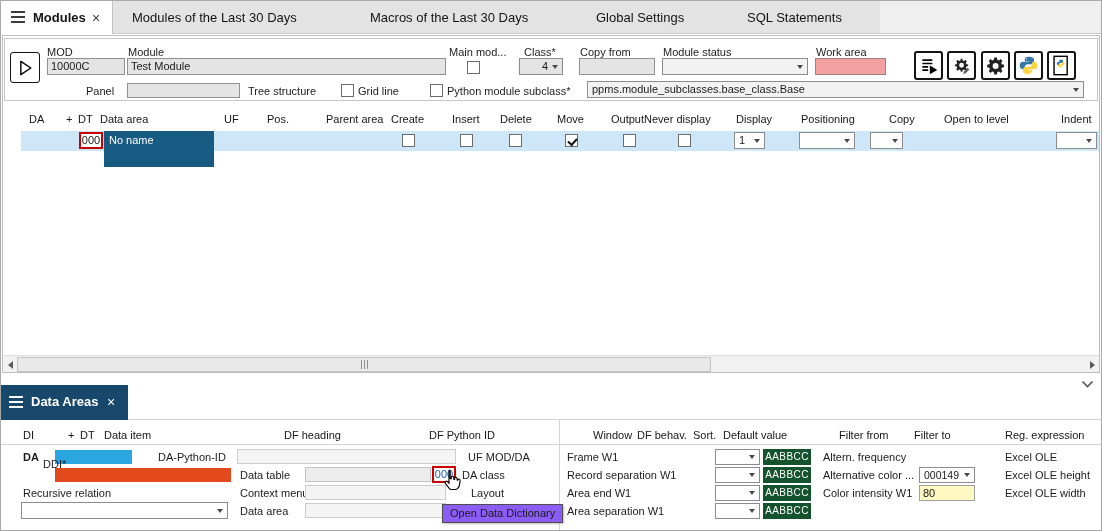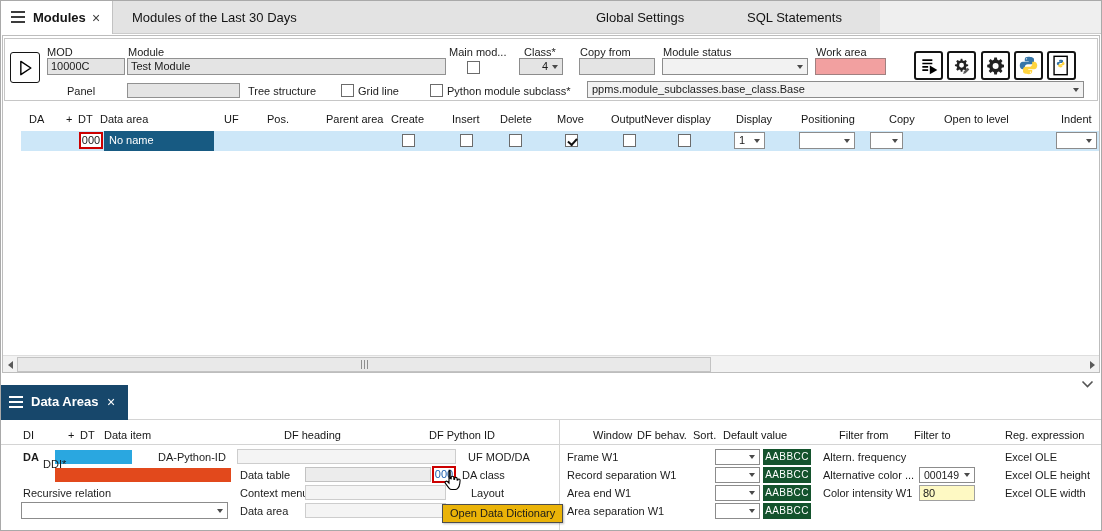--- a/index.html
+++ b/index.html
@@ -40,41 +40,42 @@
   .border-box{position:absolute;border:1px solid #bdbdbd;}
   .redbox{position:absolute;border:2px solid #cc0000;background:#fff;font-size:11px;line-height:13px;text-align:center;}
   .sb{position:absolute;left:2px;top:354px;width:1096px;height:17px;background:#f2f2f2;border-top:1px solid #dedede;}
   .sb-arrow{position:absolute;top:0;width:14px;height:17px;display:flex;align-items:center;justify-content:center;}
   .tri-l{width:0;height:0;border-top:4px solid transparent;border-bottom:4px solid transparent;border-right:5px solid #5a5a5a;}
   .tri-r{width:0;height:0;border-top:4px solid transparent;border-bottom:4px solid transparent;border-left:5px solid #5a5a5a;}
   .sb-thumb{position:absolute;left:14px;top:1px;width:694px;height:15px;background:#e9e9e9;border:1px solid #c3c3c3;
             display:flex;align-items:center;justify-content:center;gap:2px;}
   .sb-thumb i{display:block;width:1px;height:9px;background:#8f8f8f;}
   .datatab{position:absolute;left:0;top:384px;width:127px;height:35px;background:#17476b;z-index:5;}
-  .tooltip{position:absolute;left:441px;top:503px;height:19px;background:#eab308;border:1px solid #4d4d4d;
+  .tooltip{position:absolute;left:441px;top:503px;height:19px;background:#8b5cf6;border:1px solid #4d4d4d;
            font-size:11px;line-height:17px;padding:0 7px;white-space:nowrap;z-index:40;box-shadow:1px 1px 2px rgba(0,0,0,.25);}
   .cursor{position:absolute;left:443px;top:468px;z-index:50;}
   .chev{position:absolute;}
 </style>
 </head>
 <body>
 
 <div id="root">
 
   <div class="tabbar">
     <div class="tab-active">
       <span class="burger" style="left:10px;top:10px;">
           <i></i>
           <i></i>
           <i></i>
         </span>
       <span class="tab" style="left:32px;font-weight:bold;">Modules</span>
       <span class="closex" style="left:91px;top:10px;">×</span>
     </div>
     <span class="tab" style="left:131px;">Modules of the Last 30 Days</span>
+    <span class="tab" style="left:369px;">Macros of the Last 30 Days</span>
     <span class="tab" style="left:595px;">Global Settings</span>
     <span class="tab" style="left:746px;">SQL Statements</span>
     <div class="abs" style="left:879px;top:0;width:222px;height:32px;background:#efefef;"></div>
   </div>
 
   <div class="border-box" style="left:1px;top:34px;width:1098px;height:338px;"></div>
   <div class="border-box" style="left:3px;top:37px;width:1094px;height:63px;border-color:#c6c6c6;"></div>
 
   <div class="iconbtn" style="left:9px;top:51px;width:30px;height:31px;border-width:1px;">
     <svg width="20" height="20" viewBox="0 0 24 24">
@@ -124,21 +125,21 @@
   <div class="iconbtn" style="left:1046px;top:50px;">
     <svg viewBox="0 0 24 24" width="21" height="21">
       <rect x="3.5" y="1.5" width="15" height="21" fill="#fff" stroke="#000" stroke-width="1.6"></rect>
       <g transform="translate(5.8,4.5) scale(0.22)">
         <path fill="#3676a9" d="M24 4c-5 0-8.5 1.8-8.5 5.5V14h9v1.5H11c-3.9 0-7 3.2-7 8.5s3.1 8.5 7 8.5h4.5v-4.8c0-3.6 3-6.7 6.7-6.7h8.6c3 0 5.7-2.6 5.7-5.6V9.5C36.5 5.8 29 4 24 4z"></path>
         <path fill="#ffd43f" d="M24 44c5 0 8.5-1.8 8.5-5.5V34h-9v-1.5H37c3.9 0 7-3.2 7-8.5s-3.1-8.5-7-8.5h-4.5v4.8c0 3.6-3 6.7-6.7 6.7h-8.6c-3 0-5.7 2.6-5.7 5.6v5.9C11.5 42.2 19 44 24 44z"></path>
       </g>
     </svg>
   </div>
 
-  <span class="lbl" style="left:34px;top:84px;padding-left:32px;">Panel</span>
+  <span class="lbl" style="left:53px;top:84px;padding-left:32px;">Panel</span>
   <div class="fld" style="left:126px;top:82px;width:113px;height:15px;"></div>
   <span class="lbl" style="left:247px;top:84px;">Tree structure</span>
   <div class="cb" style="left:340px;top:83px;"></div>
   <span class="lbl" style="left:357px;top:84px;">Grid line</span>
   <div class="cb" style="left:429px;top:83px;"></div>
   <span class="lbl" style="left:446px;top:84px;">Python module subclass*</span>
   <div class="combo lightbg" style="left:586px;top:80px;width:497px;height:17px;"><span>ppms.module_subclasses.base_class.Base</span></div>
 
   <span class="ghdr" style="left:28px;">DA</span>
   <span class="ghdr" style="left:65px;">+</span>
@@ -154,21 +155,21 @@
   <span class="ghdr" style="left:610px;">Output</span>
   <span class="ghdr" style="left:643px;">Never display</span>
   <span class="ghdr" style="left:735px;">Display</span>
   <span class="ghdr" style="left:800px;">Positioning</span>
   <span class="ghdr" style="left:888px;">Copy</span>
   <span class="ghdr" style="left:943px;">Open to level</span>
   <span class="ghdr" style="left:1060px;">Indent</span>
 
   <div class="abs" style="left:20px;top:130px;width:1078px;height:20px;background:#cde7f8;"></div>
   <div class="redbox" style="left:78px;top:131px;width:24px;height:17px;">000</div>
-  <div class="abs" style="left:103px;top:130px;width:110px;height:20px;background:#175a82;color:#fff;font-size:11px;padding:3px 0 0 5px;">No name</div>
+  <div class="abs" style="left:103px;top:130px;width:110px;height:36px;background:#175a82;color:#fff;font-size:11px;padding:3px 0 0 5px;">No name</div>
   <div class="cb" style="left:401px;top:133px;background:#fff;"></div>
   <div class="cb" style="left:459px;top:133px;"></div>
   <div class="cb" style="left:508px;top:133px;"></div>
   <div class="cb checked" style="left:564px;top:133px;"></div>
   <div class="cb" style="left:622px;top:133px;"></div>
   <div class="cb" style="left:677px;top:133px;"></div>
   <div class="combo" style="left:733px;top:131px;width:31px;height:17px;"><span>1</span></div>
   <div class="combo" style="left:798px;top:131px;width:56px;height:17px;"><span></span></div>
   <div class="combo" style="left:869px;top:131px;width:33px;height:17px;"><span></span></div>
   <div class="combo" style="left:1055px;top:131px;width:41px;height:17px;"><span></span></div>

